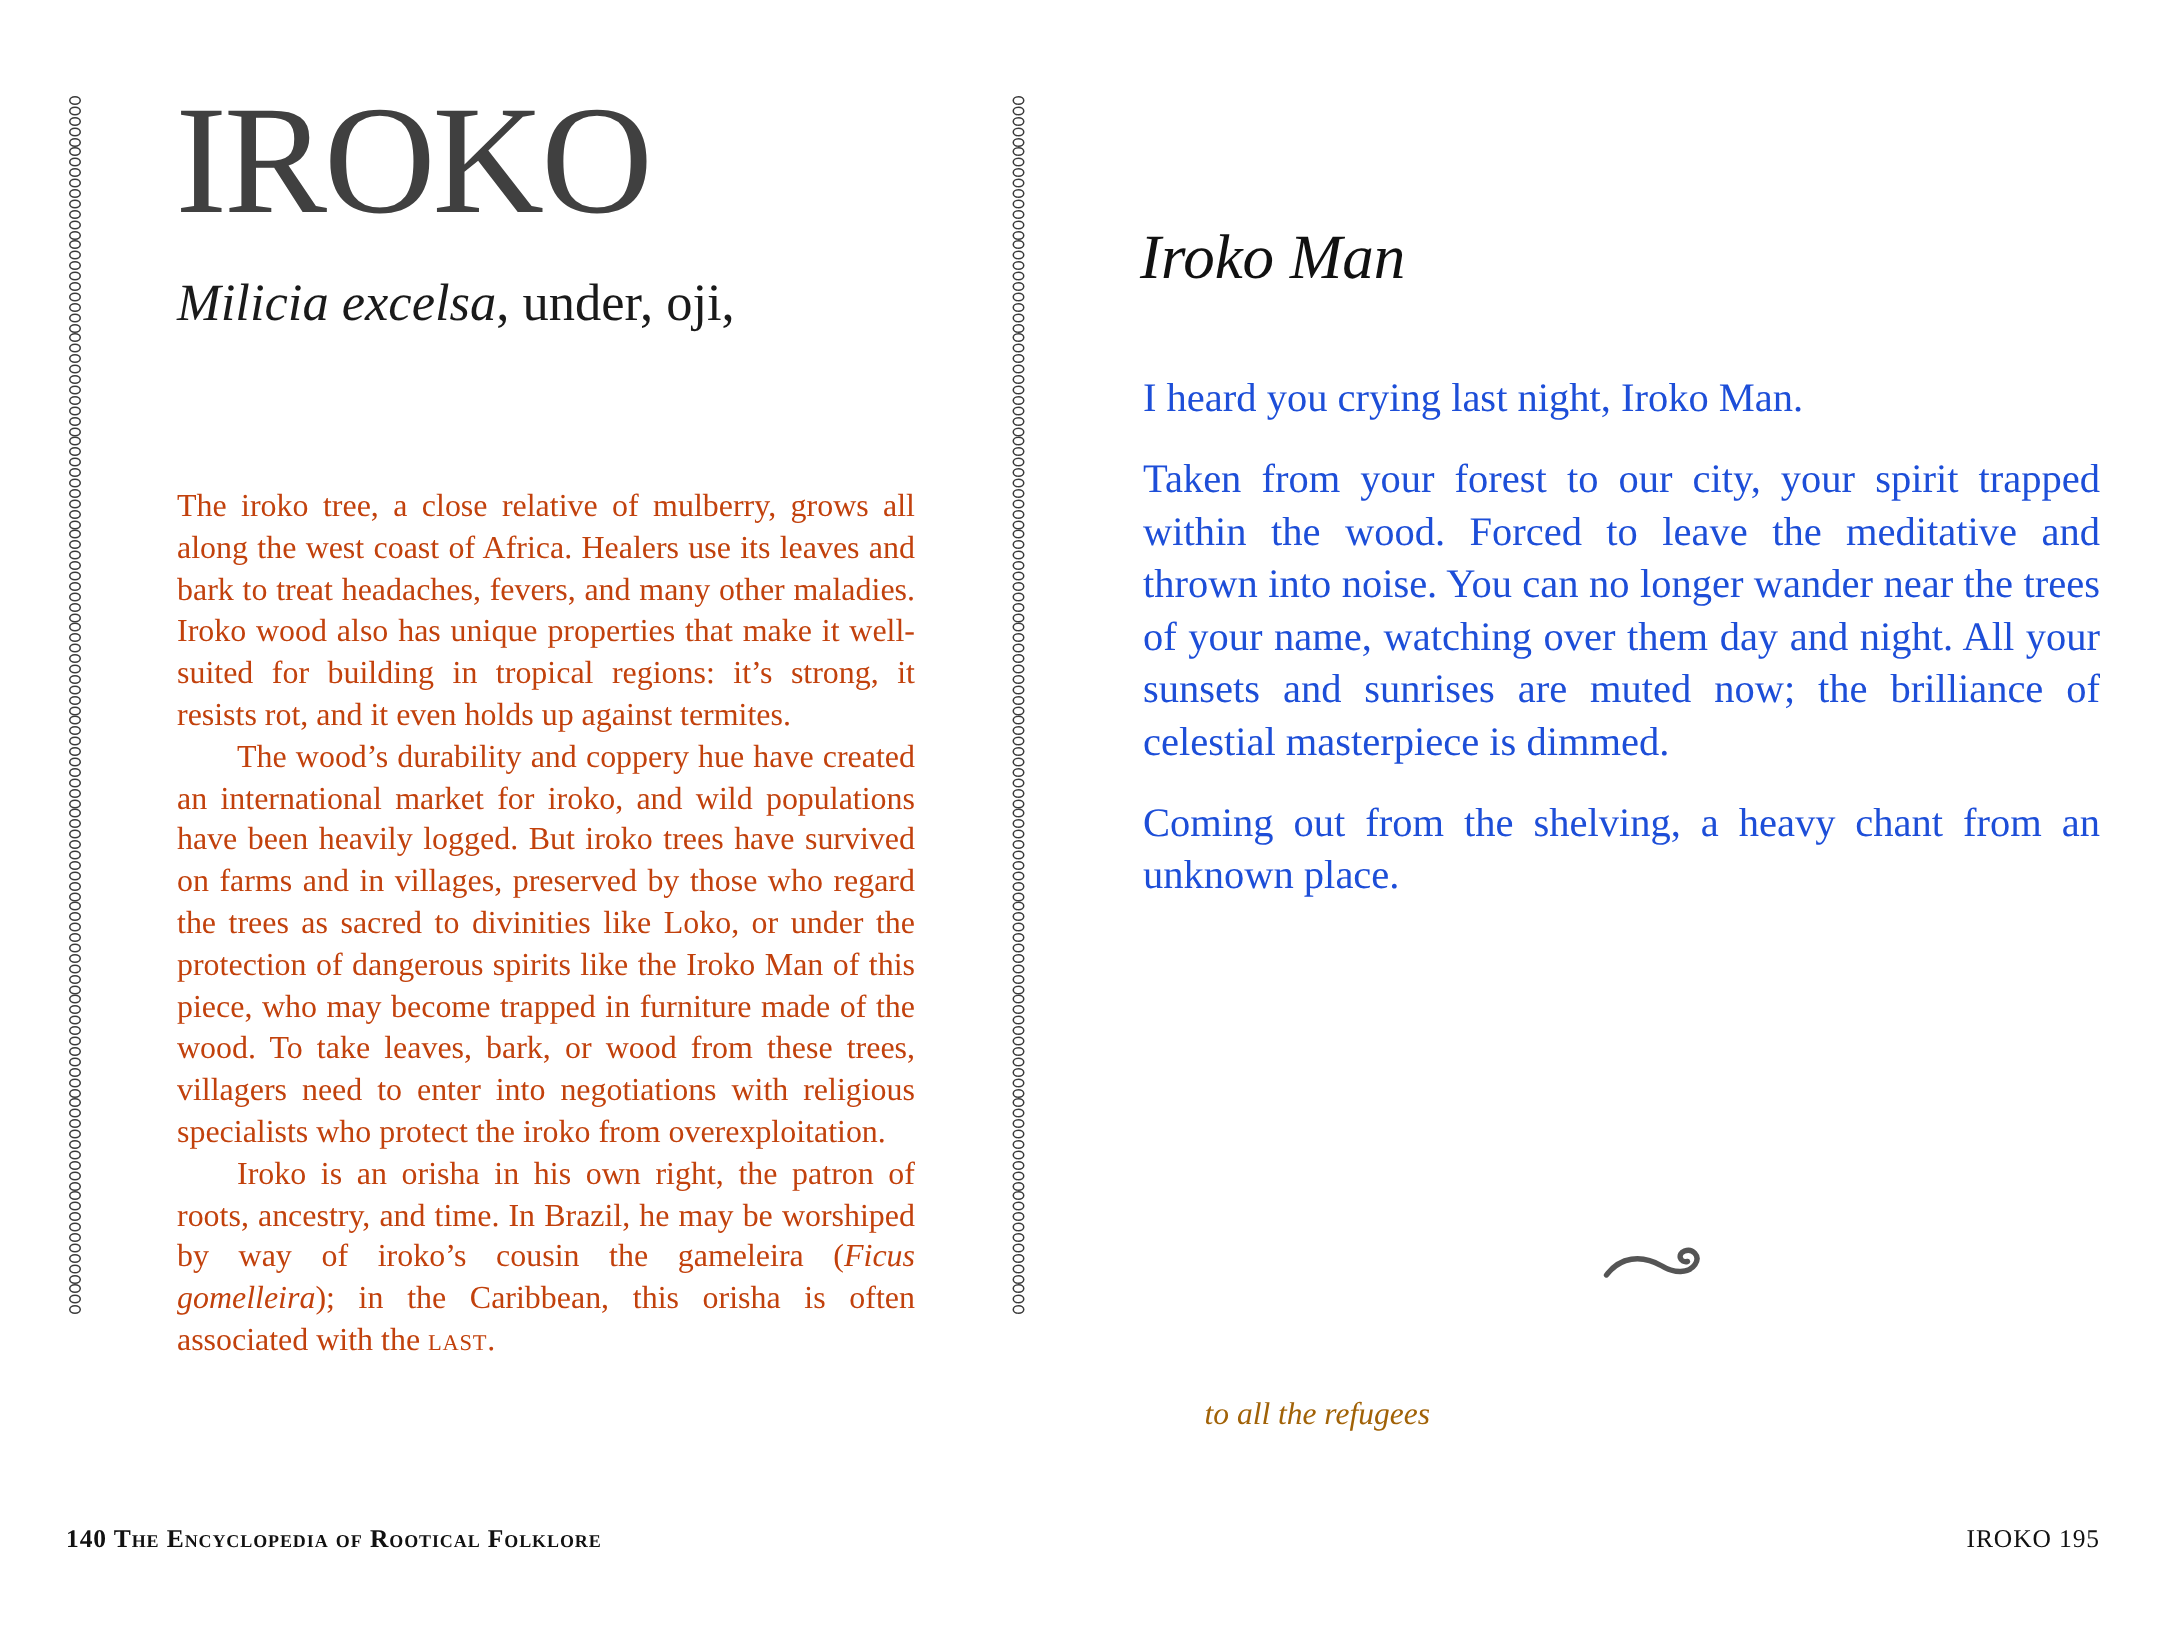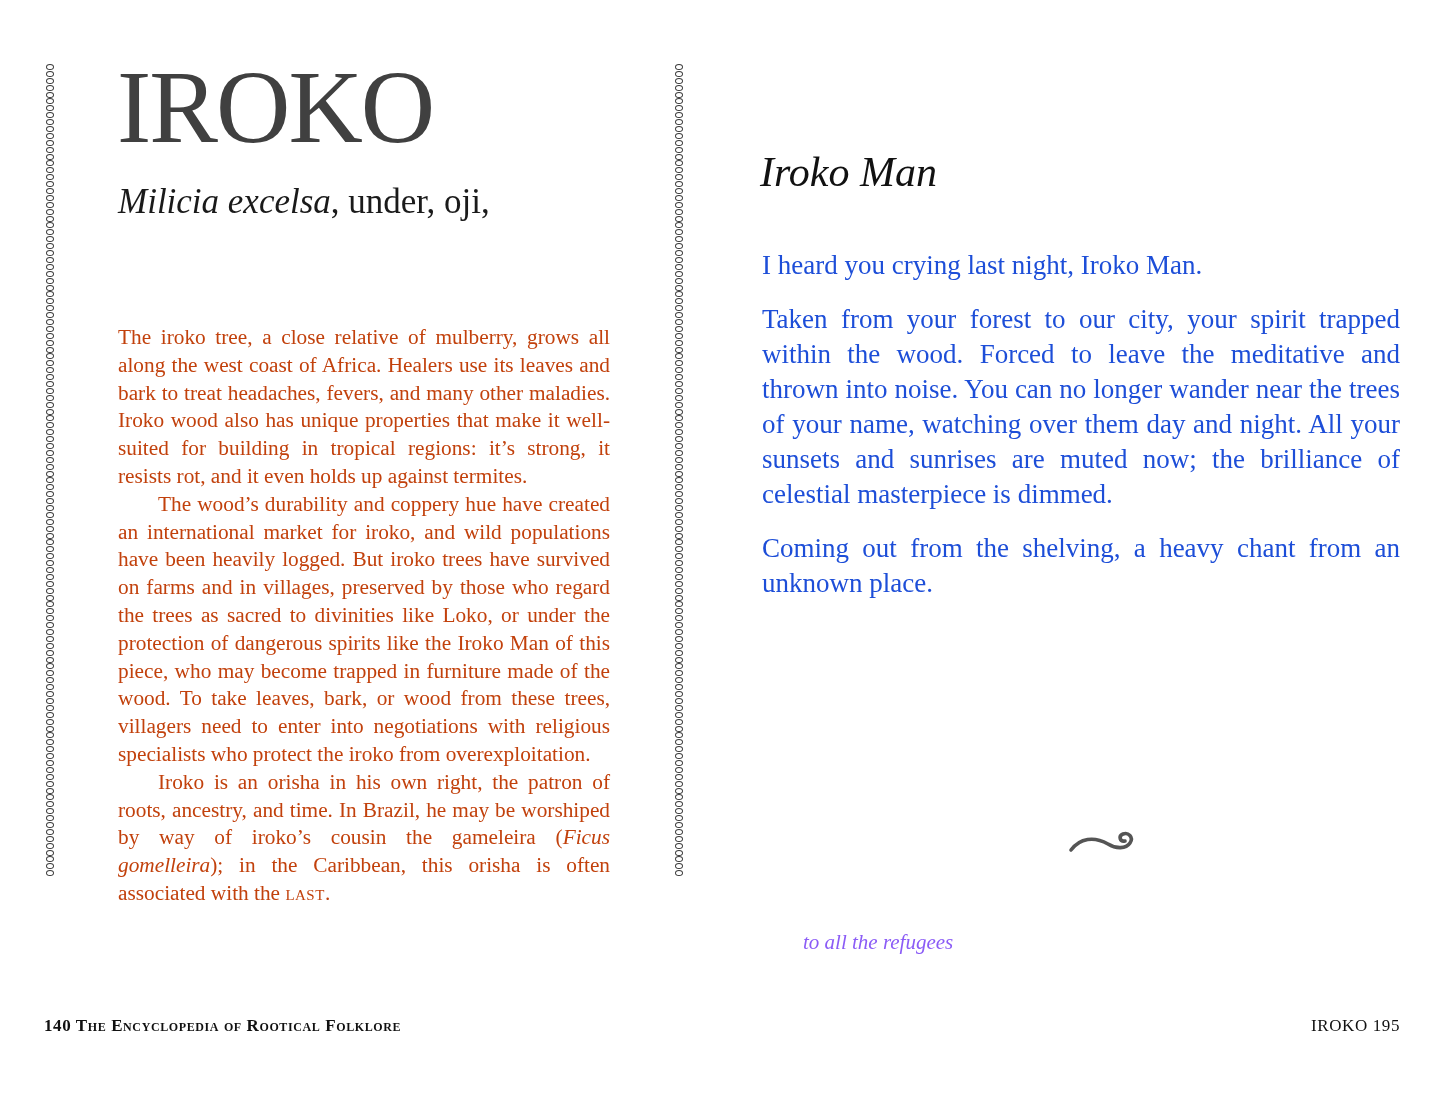--- a/index.html
+++ b/index.html
@@ -46,21 +46,21 @@
   .poem {
     position: absolute; left: 762px; top: 248px; width: 638px;
     font-size: 27px; line-height: 35px; text-align: justify; color: #1d4ed8;
   }
   .poem p { margin: 0 0 19px 0; }
 
   .flourish { position: absolute; left: 1068px; top: 828px; width: 68px; height: 28px; }
 
   .dedication {
     position: absolute; left: 803px; top: 930px; margin: 0;
-    font-size: 21px; font-style: italic; color: #8b5cf6;
+    font-size: 21px; font-style: italic; color: #a16207;
   }
 
   .folio {
     position: absolute; top: 1016px; margin: 0;
     font-size: 17px; font-variant: small-caps; letter-spacing: 0.6px; color: #111;
   }
   .folio-left { left: 44px; font-weight: bold; }
   .folio-right { right: 45px; }
 </style>
 </head>

